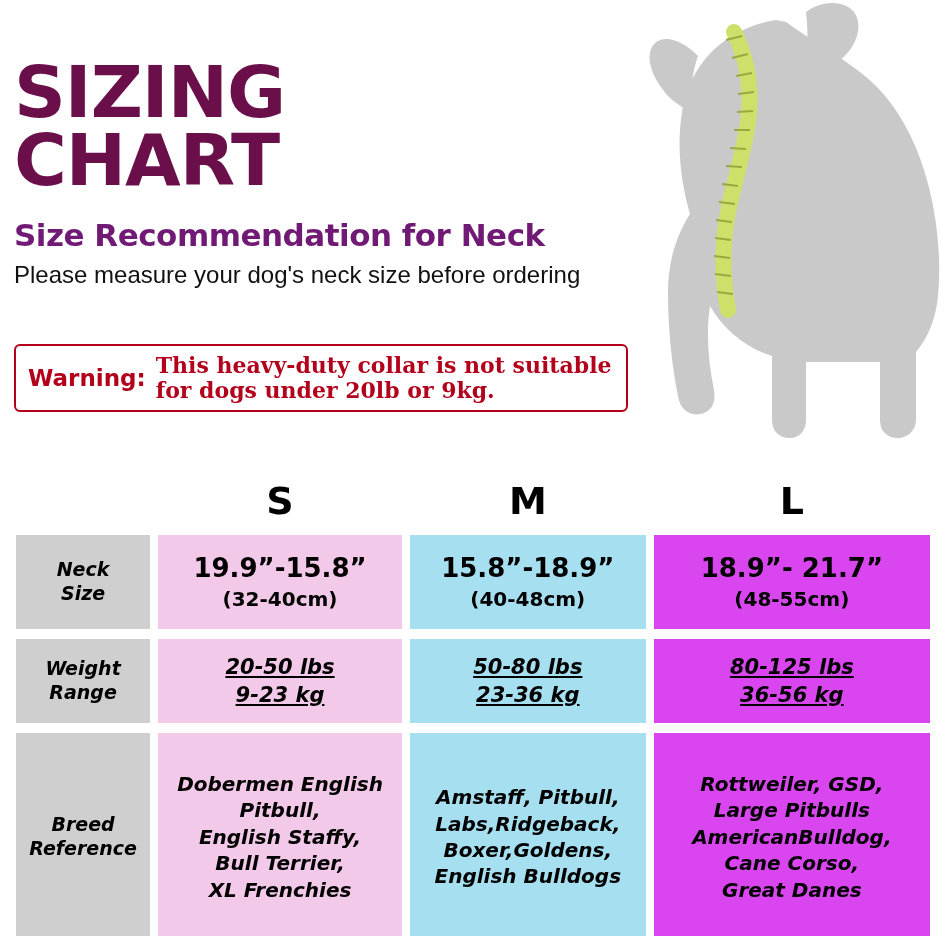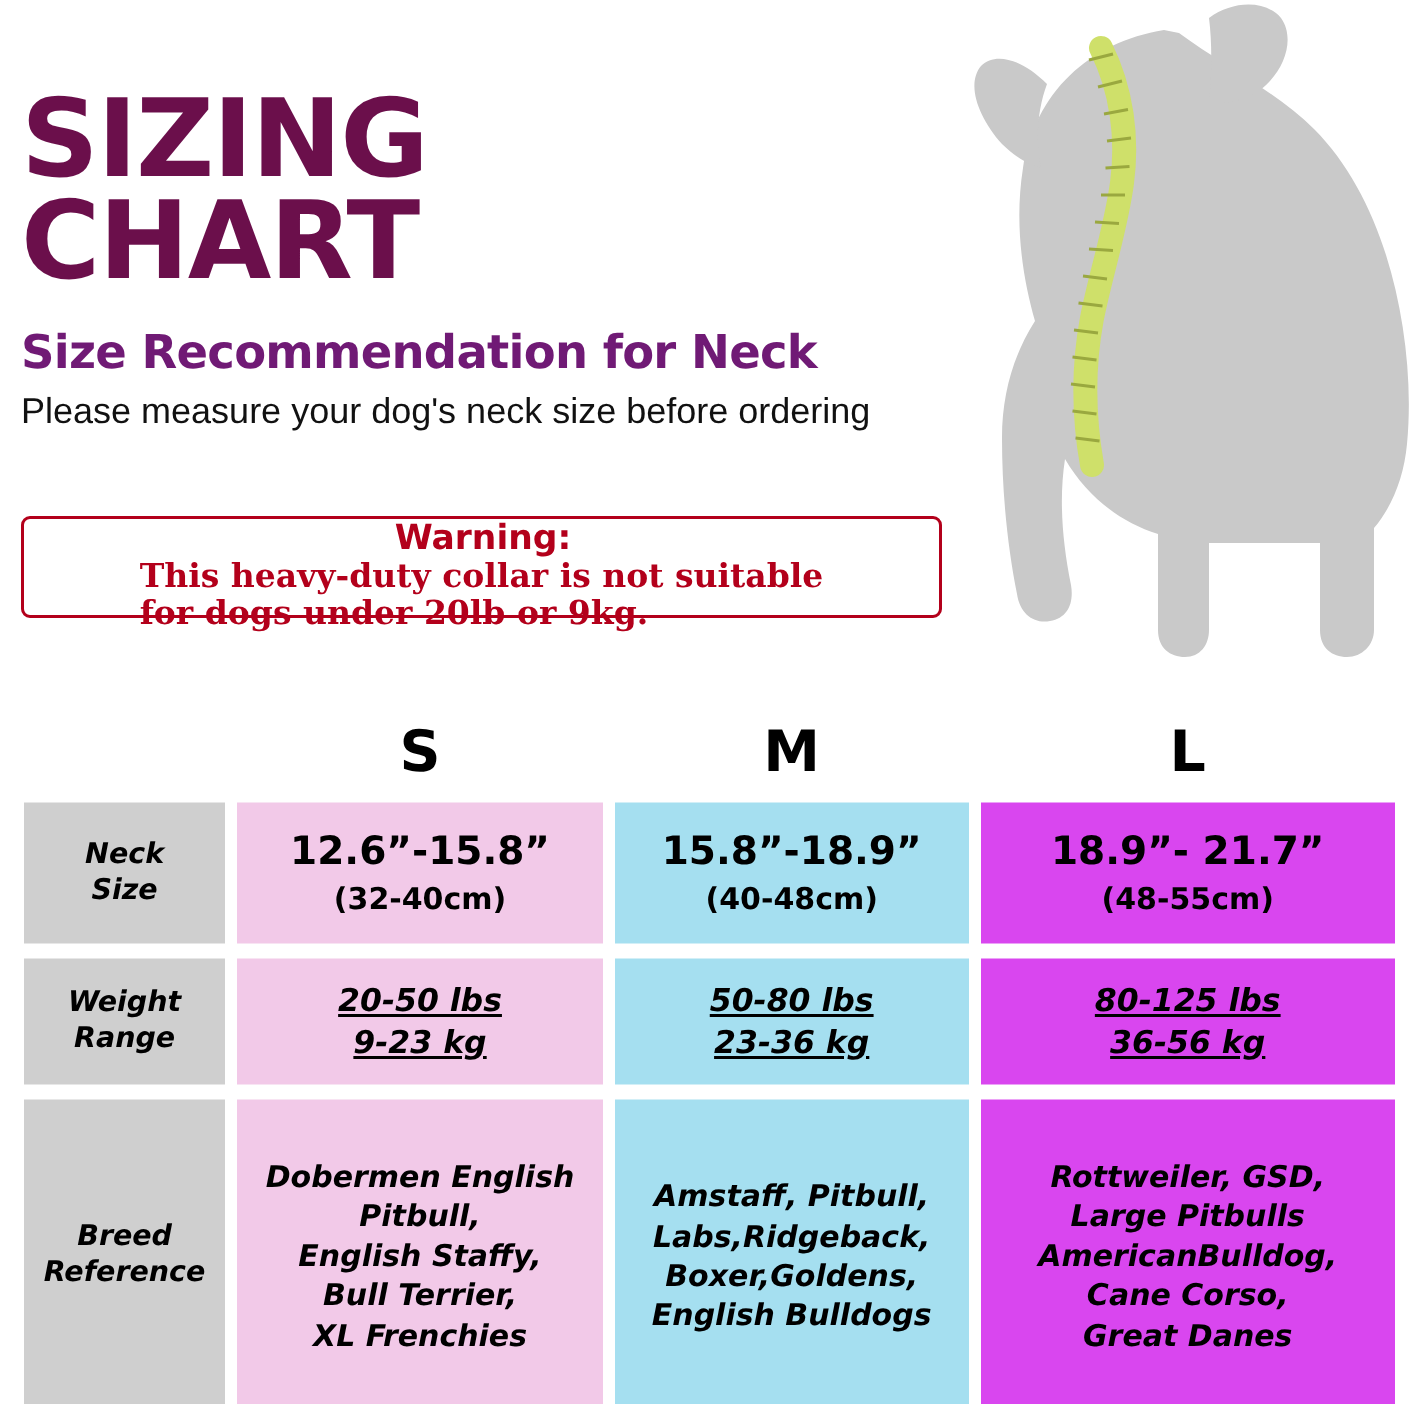--- a/index.html
+++ b/index.html
@@ -67,21 +67,20 @@
     left: 14px;
     top: 344px;
     width: 614px;
     height: 68px;
     border: 2px solid #b3001b;
     border-radius: 6px;
     box-sizing: border-box;
     display: flex;
     align-items: center;
     background: #ffffff;
-    flex-direction: column;
   }
   .warning-label {
     font-family: "DejaVu Sans", sans-serif;
     font-weight: bold;
     font-size: 23px;
     color: #b3001b;
     padding: 0 10px 0 12px;
     white-space: nowrap;
   }
   .warning-text {
@@ -248,21 +247,21 @@
         <th class="col-head">L</th>
       </tr>
     </thead>
     <tbody>
       <tr class="row-neck">
         <td class="row-head">
           <span>Neck</span><br>
           <span>Size</span>
         </td>
         <td class="cell s">
-          <span class="neck-main">12.6”-15.8”</span>
+          <span class="neck-main">19.9”-15.8”</span>
           <span class="neck-sub">(32-40cm)</span>
         </td>
         <td class="cell m">
           <span class="neck-main">15.8”-18.9”</span>
           <span class="neck-sub">(40-48cm)</span>
         </td>
         <td class="cell l">
           <span class="neck-main">18.9”- 21.7”</span>
           <span class="neck-sub">(48-55cm)</span>
         </td>

